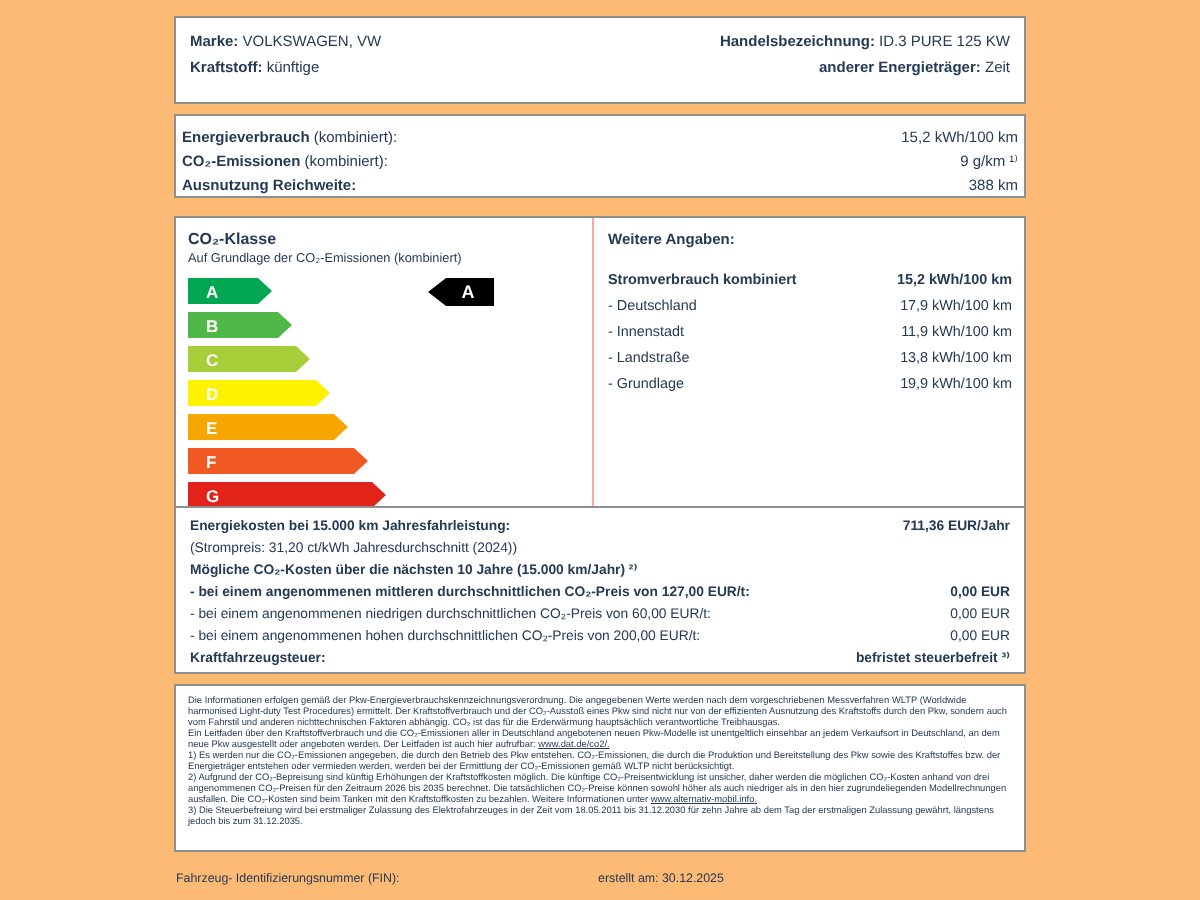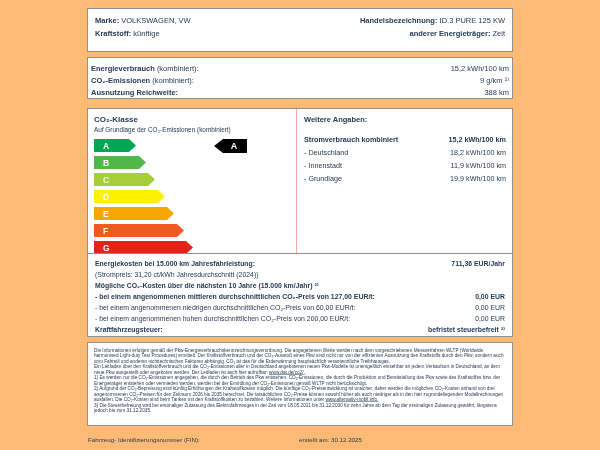--- a/index.html
+++ b/index.html
@@ -117,25 +117,29 @@
       </div>
     </div>
     <div class="col-right">
       <div class="wa-title">Weitere Angaben:</div>
       <div class="wa-row bold">
         <span>Stromverbrauch kombiniert</span>
           <span>15,2 kWh/100 km</span>
       </div>
       <div class="wa-row">
         <span>- Deutschland</span>
-          <span>18,2 kWh/100 km</span>
+          <span>17,9 kWh/100 km</span>
       </div>
       <div class="wa-row">
         <span>- Innenstadt</span>
           <span>11,9 kWh/100 km</span>
+      </div>
+      <div class="wa-row">
+        <span>- Landstraße</span>
+          <span>13,8 kWh/100 km</span>
       </div>
       <div class="wa-row">
         <span>- Grundlage</span>
           <span>19,9 kWh/100 km</span>
       </div>
     </div>
   </div>
 
   <div class="box box4">
     <div class="row bold">

